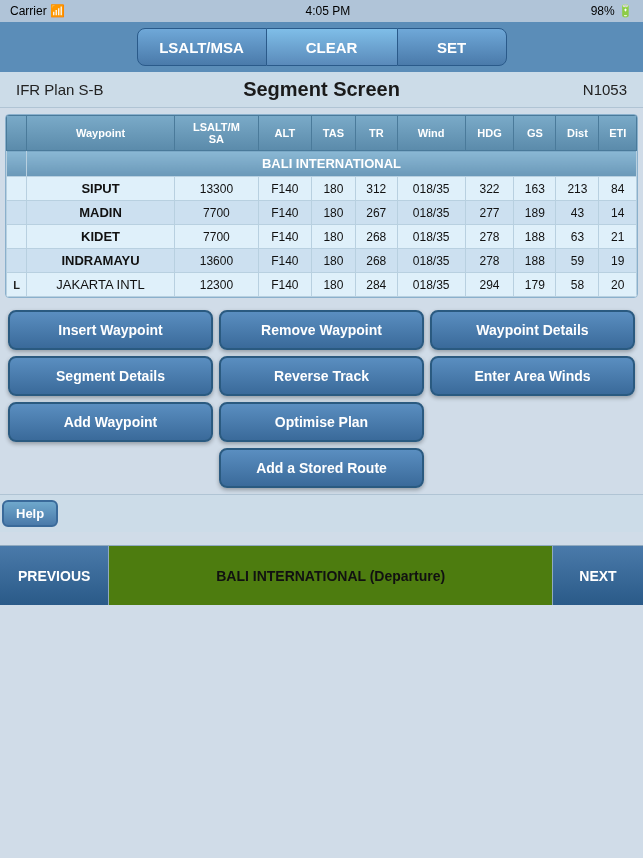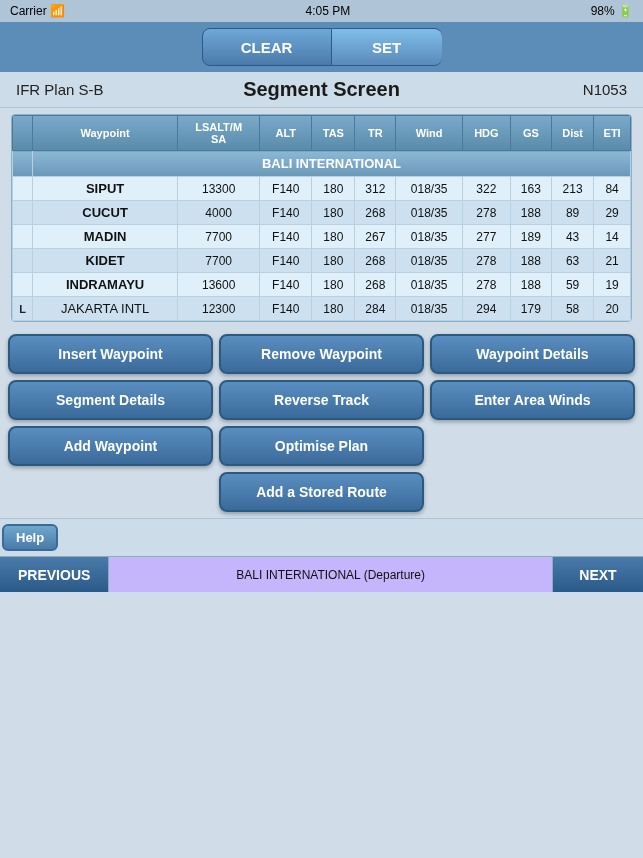--- a/index.html
+++ b/index.html
@@ -73,21 +73,21 @@
       font-size: 15px;
       font-weight: 500;
       color: #222;
       min-width: 90px;
     }
     .header-side.right { text-align: right; }
 
     
     #table-container {
       background: #dae8f2;
-      margin: 6px 11px;
+      margin: 6px 5px;
       border: 1.5px solid #8ab0cc;
       border-radius: 4px;
       overflow: hidden;
     }
     table {
       width: 100%;
       border-collapse: collapse;
       font-size: 12px;
     }
     thead tr {
@@ -166,61 +166,63 @@
       color: white;
       font-size: 13px;
       font-weight: 600;
       padding: 4px 12px;
       cursor: pointer;
     }
 
     
     #footer-nav {
       background: #b0c8dc;
-      height: 36px;
+      height: 60px;
       display: flex;
       align-items: center;
       border-top: 1px solid #90aac0;
+      margin-top: 13px;
     }
     .footer-nav-btn {
       background: linear-gradient(180deg, #4a7aaa 0%, #2a5a88 100%);
       border: none;
       color: white;
       font-size: 14px;
       font-weight: 700;
       height: 100%;
       padding: 0 18px;
       cursor: pointer;
       min-width: 90px;
     }
     #footer-label {
       flex: 1;
       text-align: center;
-      font-size: 12px;
-      font-weight: 400;
+      font-size: 14px;
+      font-weight: 700;
       color: #111;
-      background: #c4b5fd;
+      background: #4d7c0f;
       height: 100%;
       display: flex;
       align-items: center;
       justify-content: center;
       border-left: 1px solid #90aac0;
       border-right: 1px solid #90aac0;
     }
   </style>
 </head>
 <body>
 
 <div id="status-bar">
   <span>Carrier 📶</span>
   <span>4:05 PM</span>
   <span>98% 🔋</span>
 </div>
 
 <div id="top-nav">
+  <button class="nav-btn">LSALT/MSA</button>
   <button class="nav-btn">CLEAR</button>
   <button class="nav-btn">SET</button>
 </div>
 
 <div id="header">
   <span class="header-side">IFR Plan S-B</span>
   <div id="header-title">
     <span>Segment Screen</span>
   </div>
   <span class="header-side right">N1053</span>
@@ -256,33 +258,20 @@
         <td>180</td>
         <td>312</td>
         <td>018/35</td>
         <td>322</td>
         <td>163</td>
         <td>213</td>
         <td>84</td>
       </tr>
         <tr>
         <td></td>
-        <td style="font-weight:700;">CUCUT</td>
-        <td>4000</td>
-        <td>F140</td>
-        <td>180</td>
-        <td>268</td>
-        <td>018/35</td>
-        <td>278</td>
-        <td>188</td>
-        <td>89</td>
-        <td>29</td>
-      </tr>
-        <tr>
-        <td></td>
         <td style="font-weight:700;">MADIN</td>
         <td>7700</td>
         <td>F140</td>
         <td>180</td>
         <td>267</td>
         <td>018/35</td>
         <td>277</td>
         <td>189</td>
         <td>43</td>
         <td>14</td>

